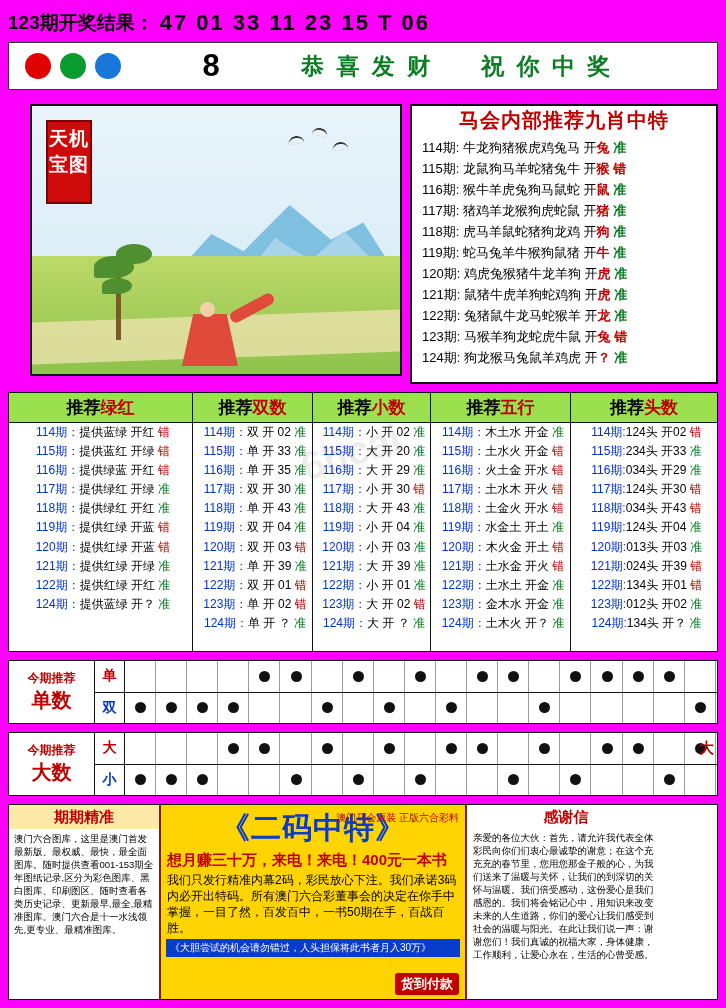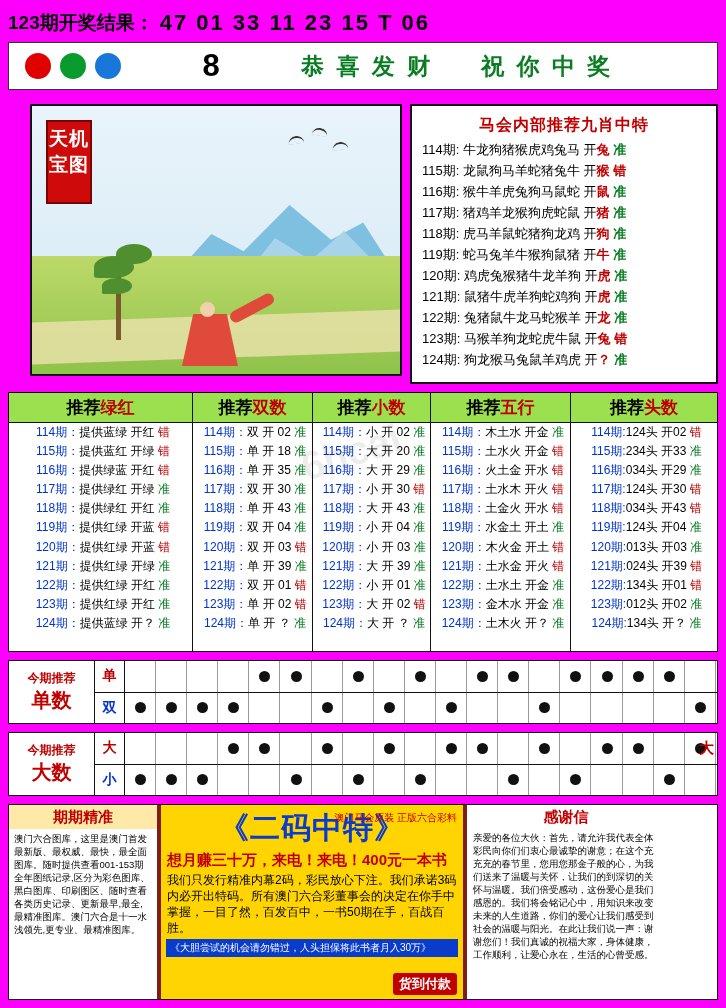--- a/index.html
+++ b/index.html
@@ -79,22 +79,22 @@
     background:#cf0a0a; border:2px solid #7a0000;
     color:#fff; font-size:19px; font-weight:bold; line-height:26px;
     text-align:center; padding-top:4px; letter-spacing:1px;
   }
   
   .rbox {
     position:absolute; left:410px; top:104px; width:308px; height:280px;
     background:#fff; border:2px solid #111;
   }
   .rbox .title {
-    text-align:center; font-size:16px; font-weight:bold; color:#c00000;
-    padding:9px 0 3px; letter-spacing:1px;
+    text-align:center; font-size:20px; font-weight:bold; color:#c00000;
+    padding:1px 0 3px; letter-spacing:1px;
   }
   .rrow {
     font-size:13px; color:#000; padding:1px 6px 1px 10px; white-space:nowrap;
     line-height:19px;
   }
   .rrow .kai { color:#000; }
   .rrow .zx { color:#c00000; font-weight:bold; }
   .rrow .ok { color:#0a7d23; font-weight:bold; }
   .rrow .no { color:#c00000; font-weight:bold; }
   
@@ -139,21 +139,21 @@
   .dname.blue { color:#0033cc; }
   .dgrid { flex:1; position:relative; }
   .dcell { position:absolute; top:0; bottom:0; width:31.1px; border-right:1px solid #9a9a9a; }
   .dot { position:absolute; width:11px; height:11px; border-radius:50%; background:#111;
     top:50%; margin-top:-5.5px; }
   .dend { position:absolute; right:3px; top:50%; margin-top:-9px;
      font-size:15px; font-weight:bold; color:#c00000;}
   
   .bot { position:absolute; left:8px; top:804px; width:710px; height:196px; display:flex;
     background:#fff; border:1px solid #111; }
-  .bp { border-right:4px solid #7f1d1d; height:100%; padding:0; }
+  .bp { border-right:2px solid #7f1d1d; height:100%; padding:0; }
   .bp:last-child { border-right:none; }
   .bp .bh { height:24px; display:flex; align-items:center; justify-content:center;
     font-size:15px; font-weight:bold; }
   .bp1 { width:152px; }
   .bp1 .bh { color:#c00000; background:#ffe9a8; }
   .bp1 .bt { font-size:9.5px; line-height:13px; color:#000; padding:3px 5px; }
   .bp2 { width:306px; background:#ffd400; position:relative; }
   .bp2 .t { text-align:center; padding-top:3px; }
   .bp2 .erma { font-size:30px; font-weight:bold; color:#0a3ccc; letter-spacing:1px; }
   .bp2 .sub { position:absolute; right:6px; top:6px; font-size:10px; color:#c00000;
@@ -238,30 +238,29 @@
         </div>
         <div class="cell"><span class="b">114期：</span><span>提供蓝绿 开红</span> <span class="r">错</span></div>
         <div class="cell"><span class="b">115期：</span><span>提供蓝红 开绿</span> <span class="r">错</span></div>
         <div class="cell"><span class="b">116期：</span><span>提供绿蓝 开红</span> <span class="r">错</span></div>
         <div class="cell"><span class="b">117期：</span><span>提供绿红 开绿</span> <span class="g">准</span></div>
         <div class="cell"><span class="b">118期：</span><span>提供绿红 开红</span> <span class="g">准</span></div>
         <div class="cell"><span class="b">119期：</span><span>提供红绿 开蓝</span> <span class="r">错</span></div>
         <div class="cell"><span class="b">120期：</span><span>提供红绿 开蓝</span> <span class="r">错</span></div>
         <div class="cell"><span class="b">121期：</span><span>提供红绿 开绿</span> <span class="g">准</span></div>
         <div class="cell"><span class="b">122期：</span><span>提供红绿 开红</span> <span class="g">准</span></div>
-        <div class="cell"><span class="b">123期：</span><span>提供红绿 开红</span> <span class="g">准</span></div>
         <div class="cell"><span class="b">124期：</span><span>提供蓝绿 开？</span> <span class="g">准</span></div>
       </div>
       <div class="col w2">
         <div class="chead">
           <span>推荐</span>
           <span class="hl">双数</span>
         </div>
         <div class="cell"><span class="b">114期：</span><span>双 开 02</span> <span class="g">准</span></div>
-        <div class="cell"><span class="b">115期：</span><span>单 开 18</span> <span class="g">准</span></div>
+        <div class="cell"><span class="b">115期：</span><span>单 开 33</span> <span class="g">准</span></div>
         <div class="cell"><span class="b">116期：</span><span>单 开 35</span> <span class="g">准</span></div>
         <div class="cell"><span class="b">117期：</span><span>双 开 30</span> <span class="g">准</span></div>
         <div class="cell"><span class="b">118期：</span><span>单 开 43</span> <span class="g">准</span></div>
         <div class="cell"><span class="b">119期：</span><span>双 开 04</span> <span class="g">准</span></div>
         <div class="cell"><span class="b">120期：</span><span>双 开 03</span> <span class="r">错</span></div>
         <div class="cell"><span class="b">121期：</span><span>单 开 39</span> <span class="g">准</span></div>
         <div class="cell"><span class="b">122期：</span><span>双 开 01</span> <span class="r">错</span></div>
         <div class="cell"><span class="b">123期：</span><span>单 开 02</span> <span class="r">错</span></div>
         <div class="cell"><span class="b">124期：</span><span>单 开 ？</span> <span class="g">准</span></div>
       </div>

